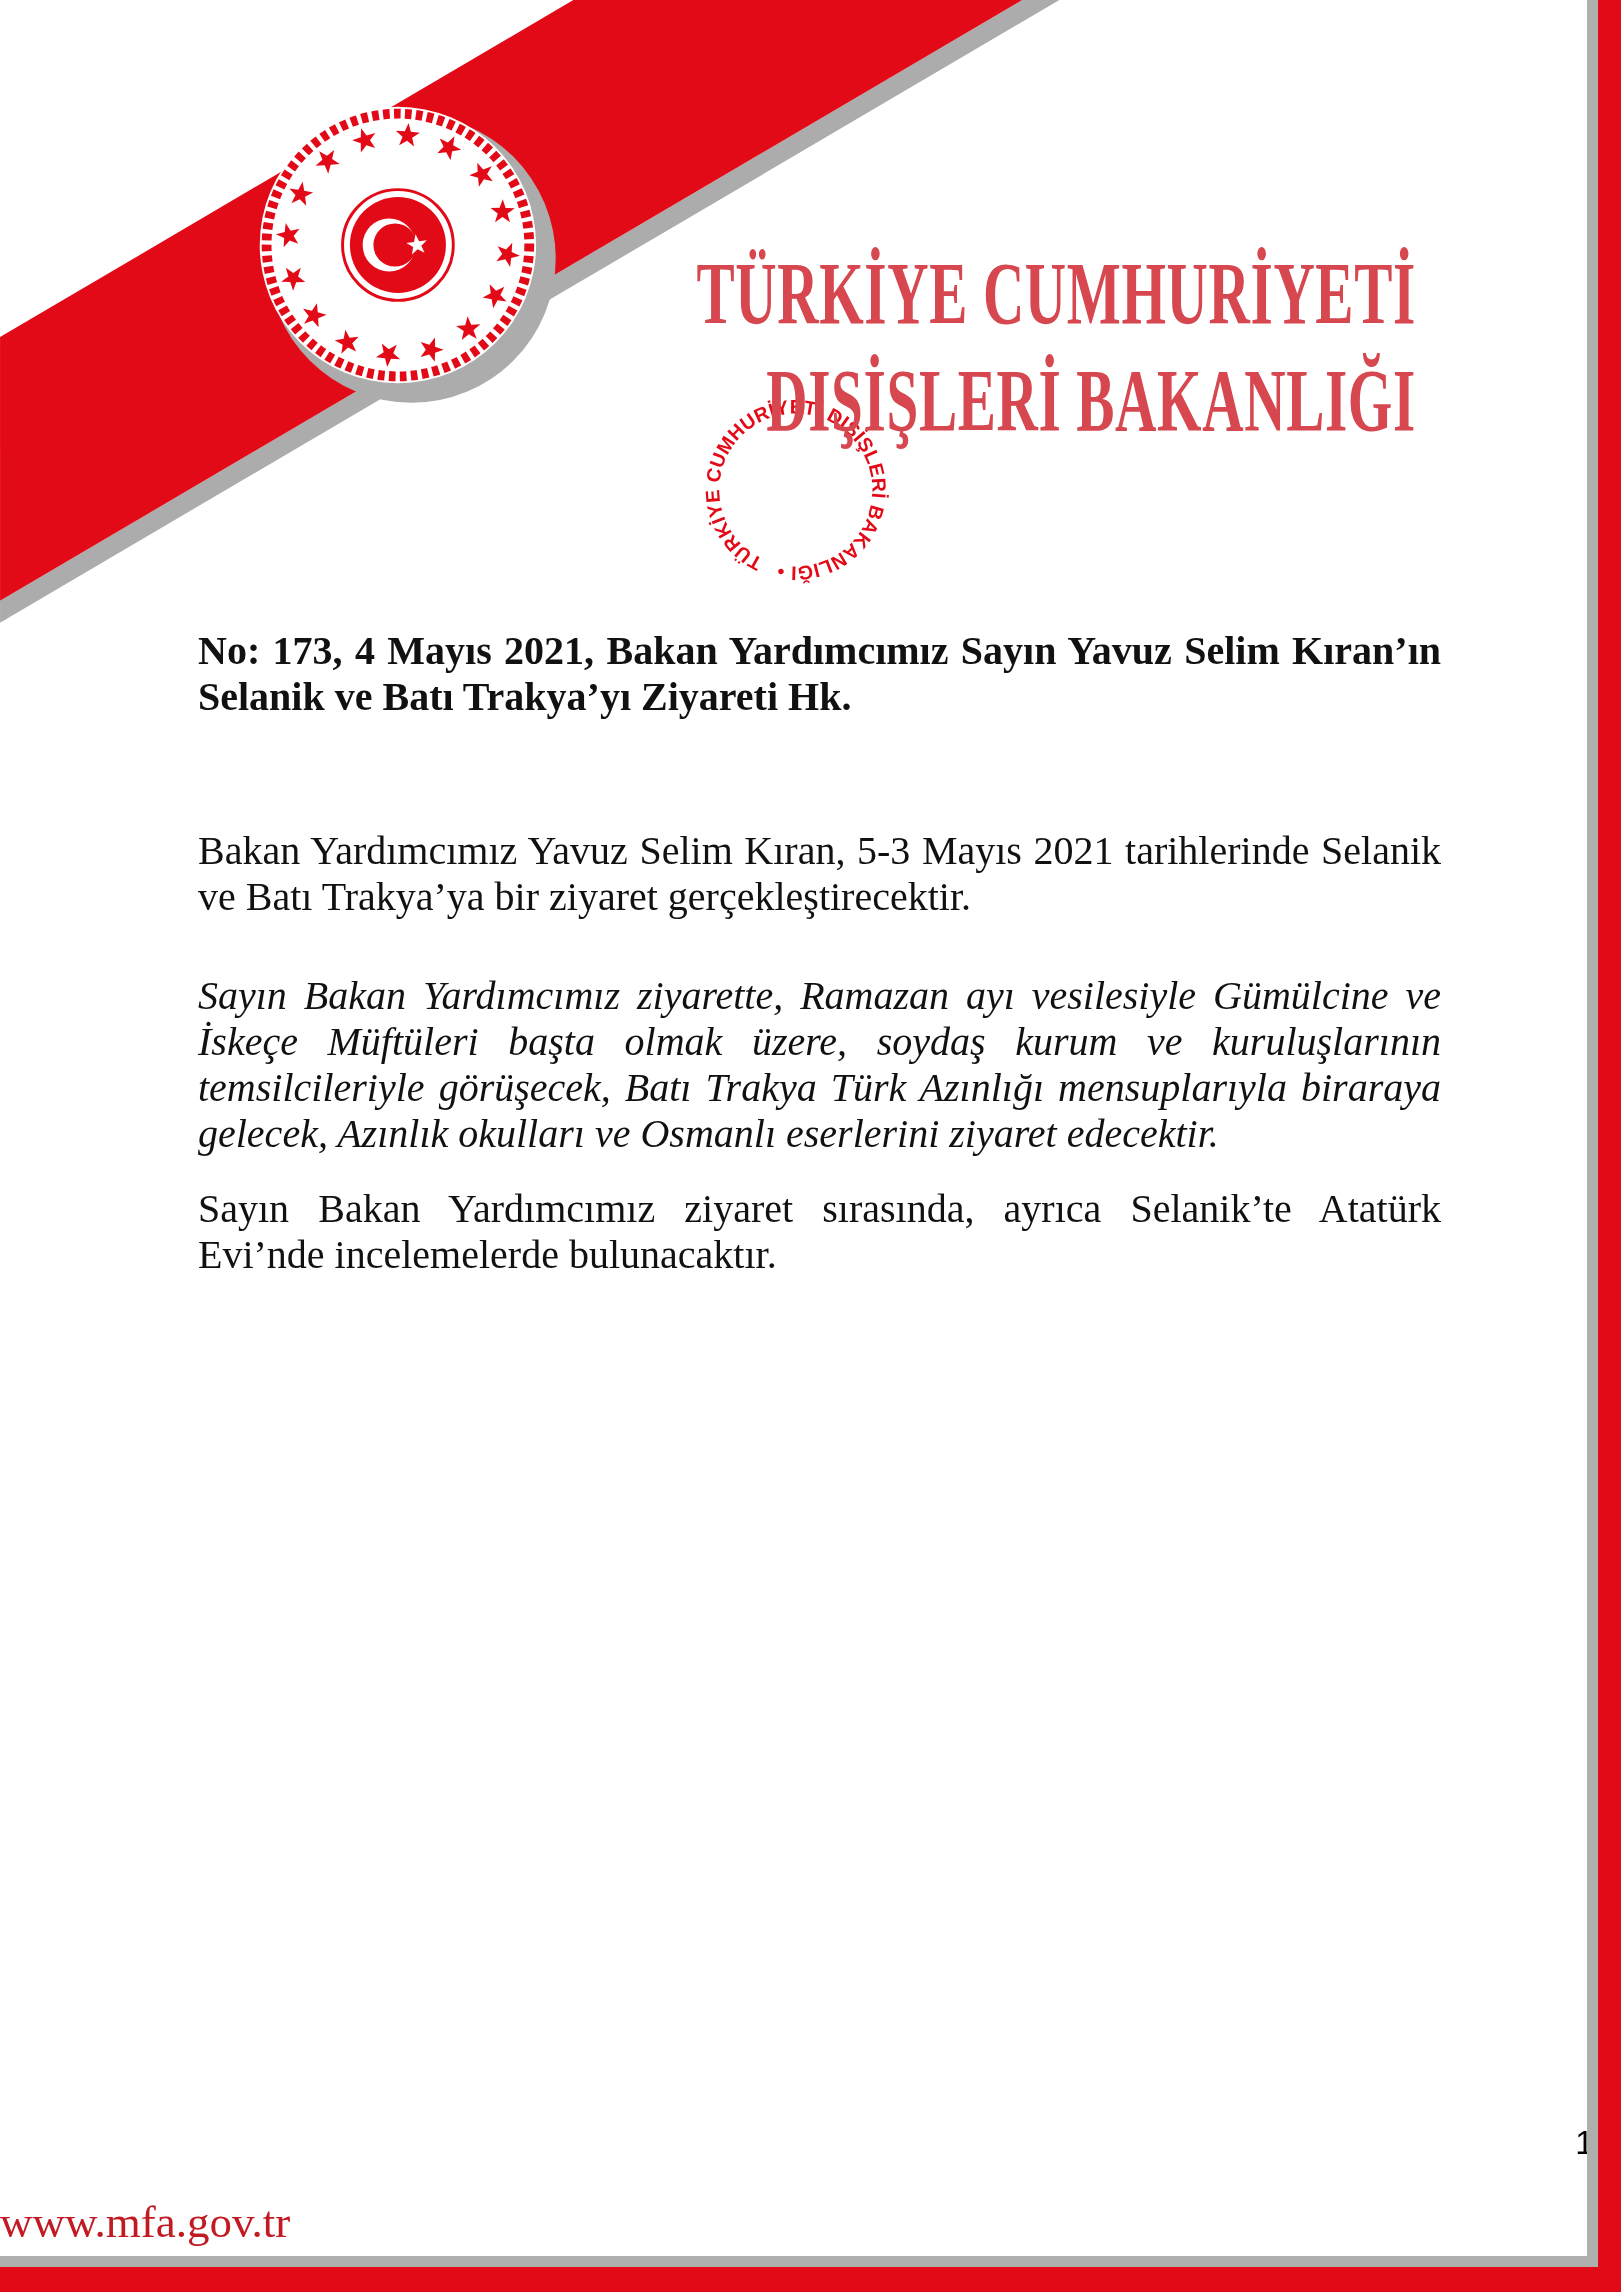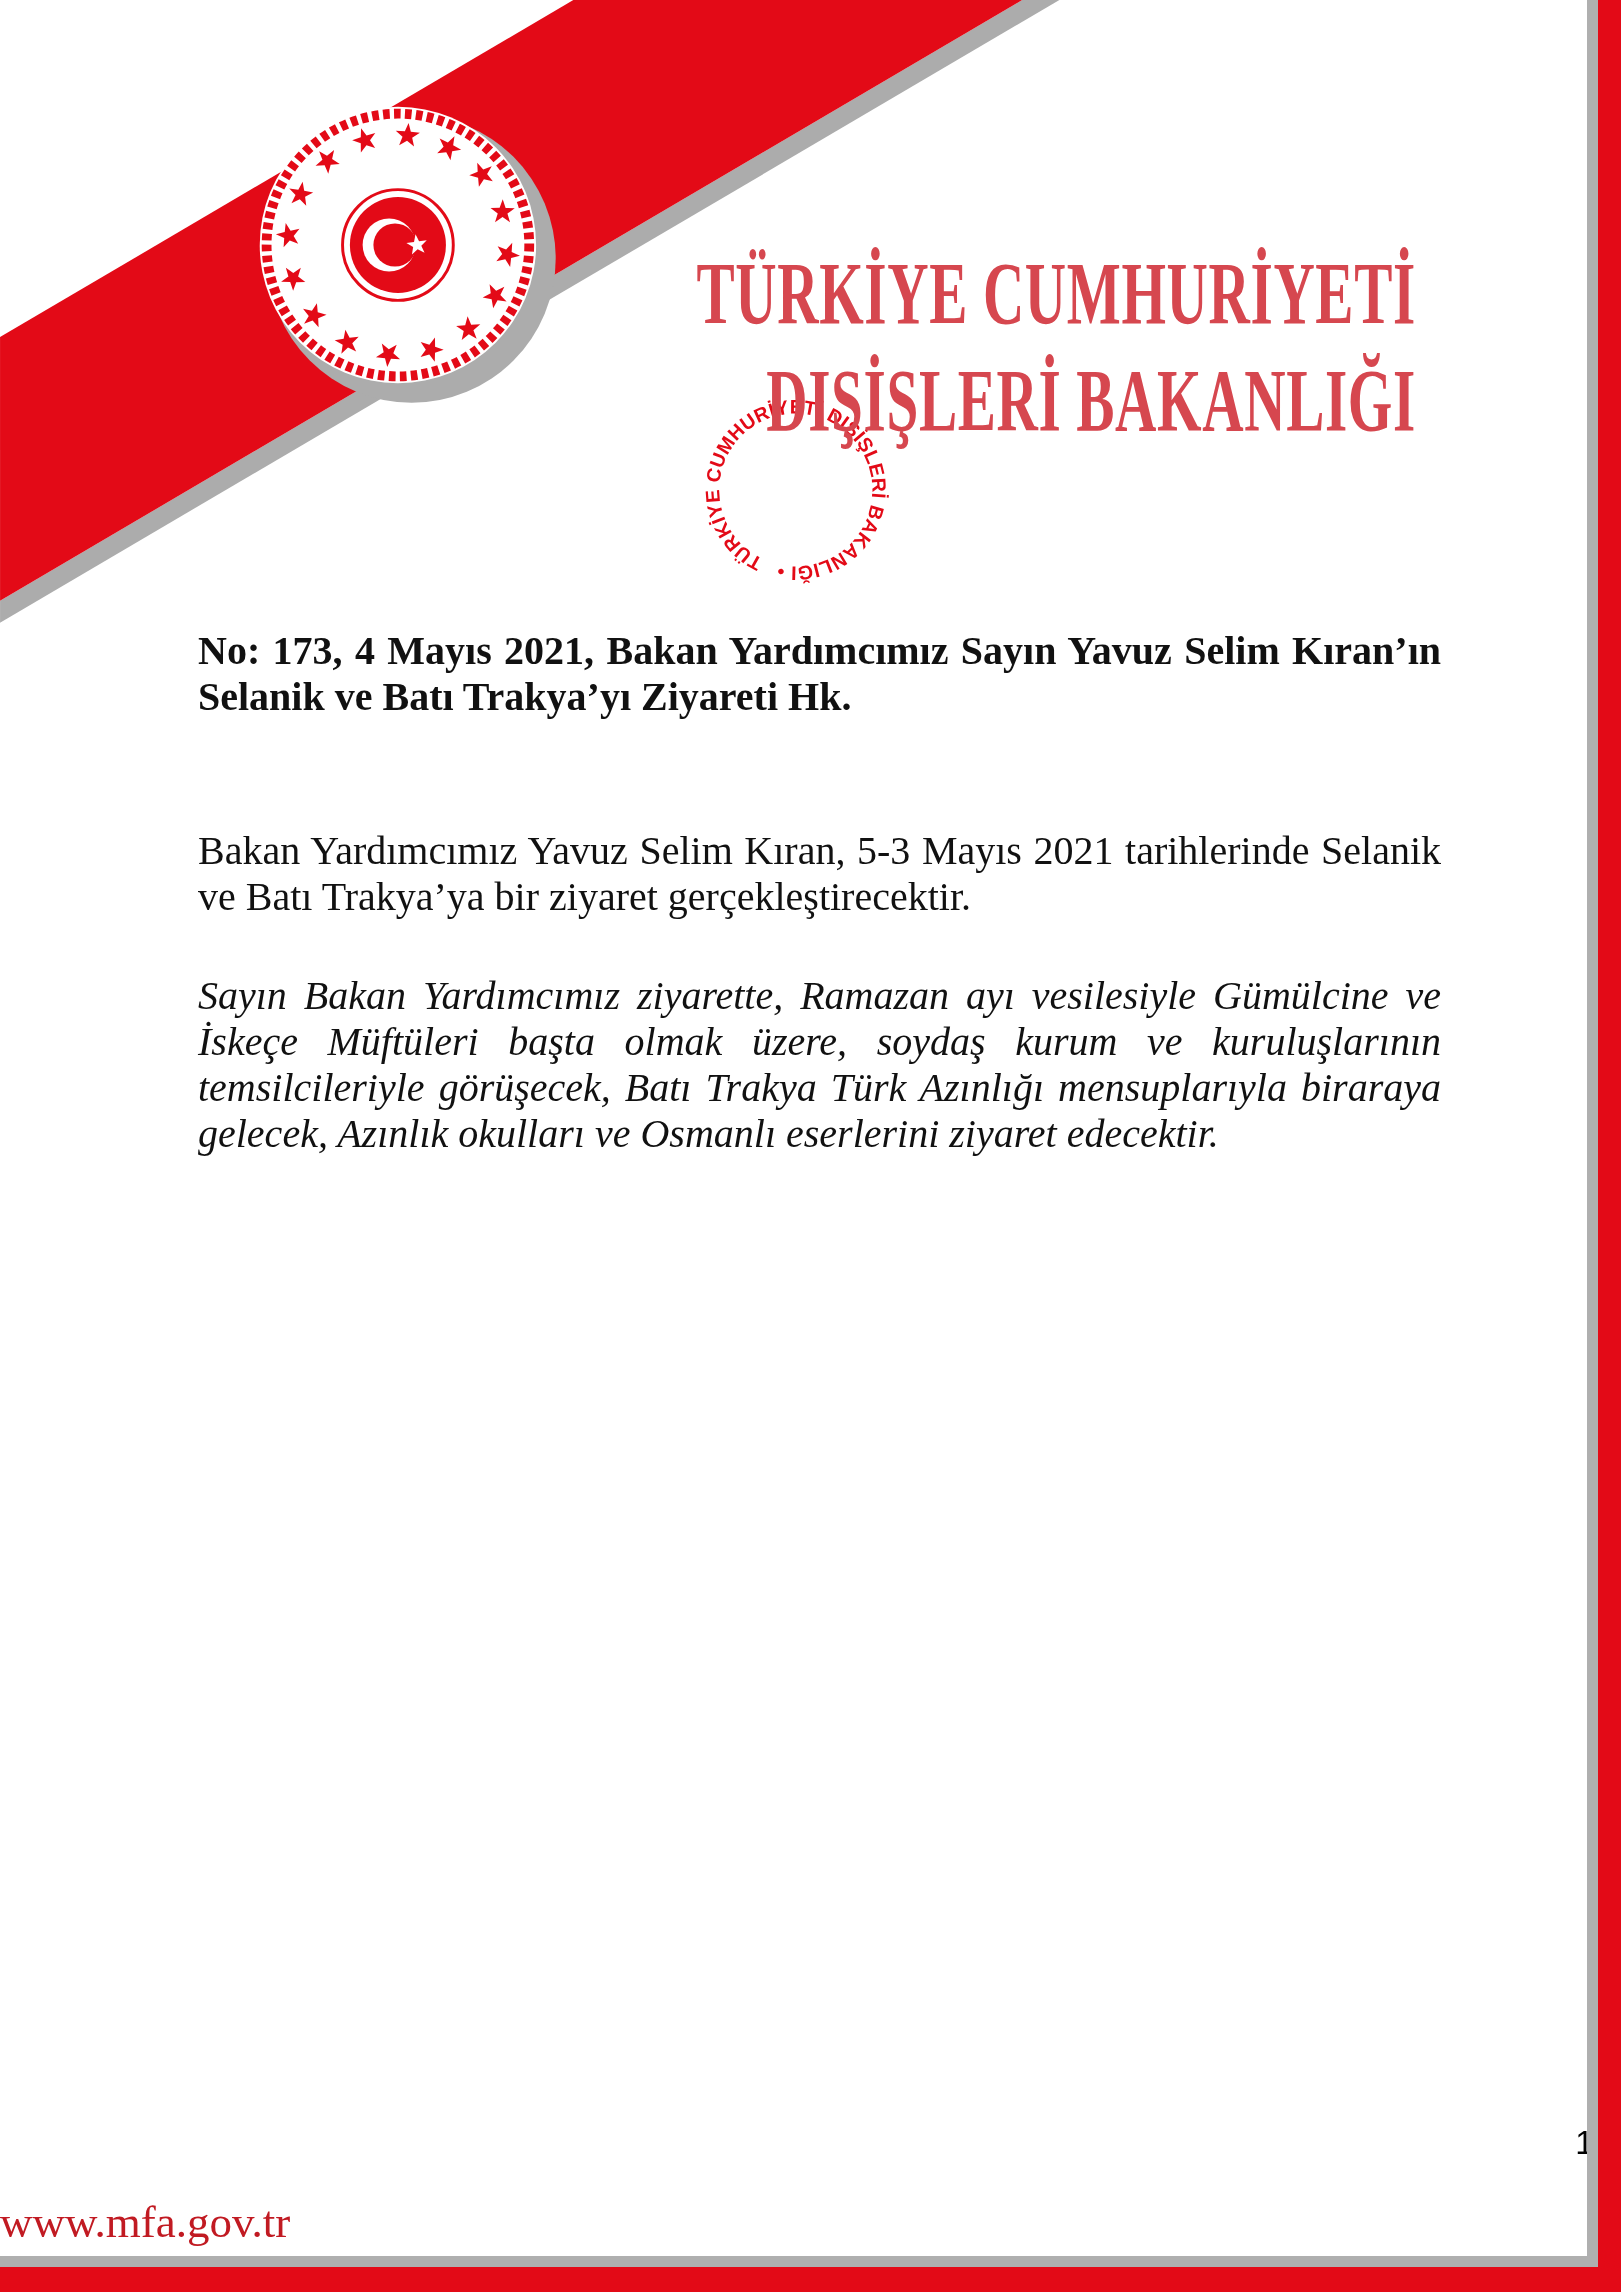--- a/index.html
+++ b/index.html
@@ -162,20 +162,21 @@
 
   <div class="ministry-title">
     <span>TÜRKİYE CUMHURİYETİ</span>
     <span>DIŞİŞLERİ BAKANLIĞI</span>
   </div>
 
   <div class="doc-content">
     <p class="doc-heading">No: 173, 4 Mayıs 2021, Bakan Yardımcımız Sayın Yavuz Selim Kıran’ın Selanik ve Batı Trakya’yı Ziyareti Hk.</p>
     <p class="doc-para">Bakan Yardımcımız Yavuz Selim Kıran, 5-3 Mayıs 2021 tarihlerinde Selanik ve Batı Trakya’ya bir ziyaret gerçekleştirecektir.</p>
     <p class="doc-para">Sayın Bakan Yardımcımız ziyarette, Ramazan ayı vesilesiyle Gümülcine ve İskeçe Müftüleri başta olmak üzere, soydaş kurum ve kuruluşlarının temsilcileriyle görüşecek, Batı Trakya Türk Azınlığı mensuplarıyla biraraya gelecek, Azınlık okulları ve Osmanlı eserlerini ziyaret edecektir.</p>
+    <p class="doc-para">Sayın Bakan Yardımcımız ziyaret sırasında, ayrıca Selanik’te Atatürk Evi’nde incelemelerde bulunacaktır.</p>
   </div>
 
   <div class="page-number">1\1</div>
   <div class="site-link">www.mfa.gov.tr</div>
 
   <div class="bottom-bar-gray"></div>
   <div class="bottom-bar-red"></div>
   <div class="right-bar-gray"></div>
   <div class="right-bar-red"></div>
 

